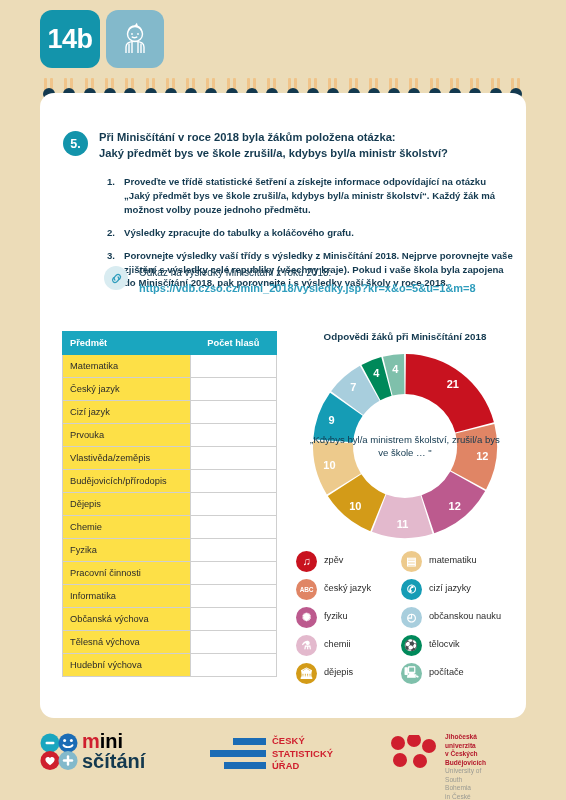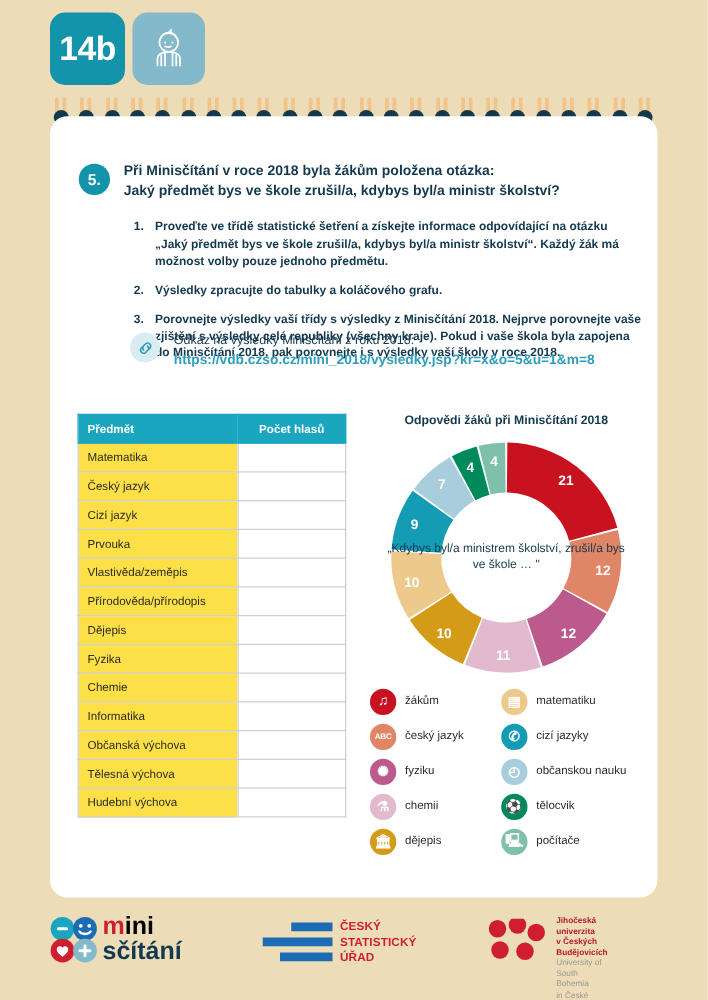--- a/index.html
+++ b/index.html
@@ -339,33 +339,37 @@
           </tr>
           <tr>
             <td class="c1">Prvouka</td>
             <td class="c2"></td>
           </tr>
           <tr>
             <td class="c1">Vlastivěda/zeměpis</td>
             <td class="c2"></td>
           </tr>
           <tr>
-            <td class="c1">Přírodověda/přírodopis</td>
+            <td class="c1">Budějovicích/přírodopis</td>
             <td class="c2"></td>
           </tr>
           <tr>
             <td class="c1">Dějepis</td>
             <td class="c2"></td>
           </tr>
           <tr>
+            <td class="c1">Chemie</td>
+            <td class="c2"></td>
+          </tr>
+          <tr>
             <td class="c1">Fyzika</td>
             <td class="c2"></td>
           </tr>
           <tr>
-            <td class="c1">Chemie</td>
+            <td class="c1">Pracovní činnosti</td>
             <td class="c2"></td>
           </tr>
           <tr>
             <td class="c1">Informatika</td>
             <td class="c2"></td>
           </tr>
           <tr>
             <td class="c1">Občanská výchova</td>
             <td class="c2"></td>
           </tr>
@@ -403,21 +407,21 @@
           <text x="66.28628489059507" y="26.47743410071641" text-anchor="middle" class="slice-label">4</text>
           <path d="M72.97696261168062 5.67483095905898 A92 92 0 0 1 94.11687696145914 3.0042387188475033 L94.50084349995517 43.00239579760945 A52 52 0 0 0 82.55219625877601 44.511860976859424 Z" fill="#7fc0ab"></path>
           <text x="85.22400778198431" y="21.615053297470723" text-anchor="middle" class="slice-label">4</text>
         </svg>
       <div class="donut-center">„Kdybys byl/a ministrem školství, zrušil/a bys ve škole … "</div>
     </div>
 
     <div class="legend" id="legend">
         <div class="lg-item">
           <span class="lg-ico" style="background: rgb(200, 18, 31);">♫</span>
-          <span class="lg-lab">žákům</span>
+          <span class="lg-lab">zpěv</span>
         </div>
         <div class="lg-item">
           <span class="lg-ico" style="background: rgb(237, 202, 140);">▤</span>
           <span class="lg-lab">matematiku</span>
         </div>
         <div class="lg-item">
           <span class="lg-ico" style="background: rgb(224, 133, 101);">
             <span class="abc">ABC</span>
           </span>
           <span class="lg-lab">český jazyk</span>

